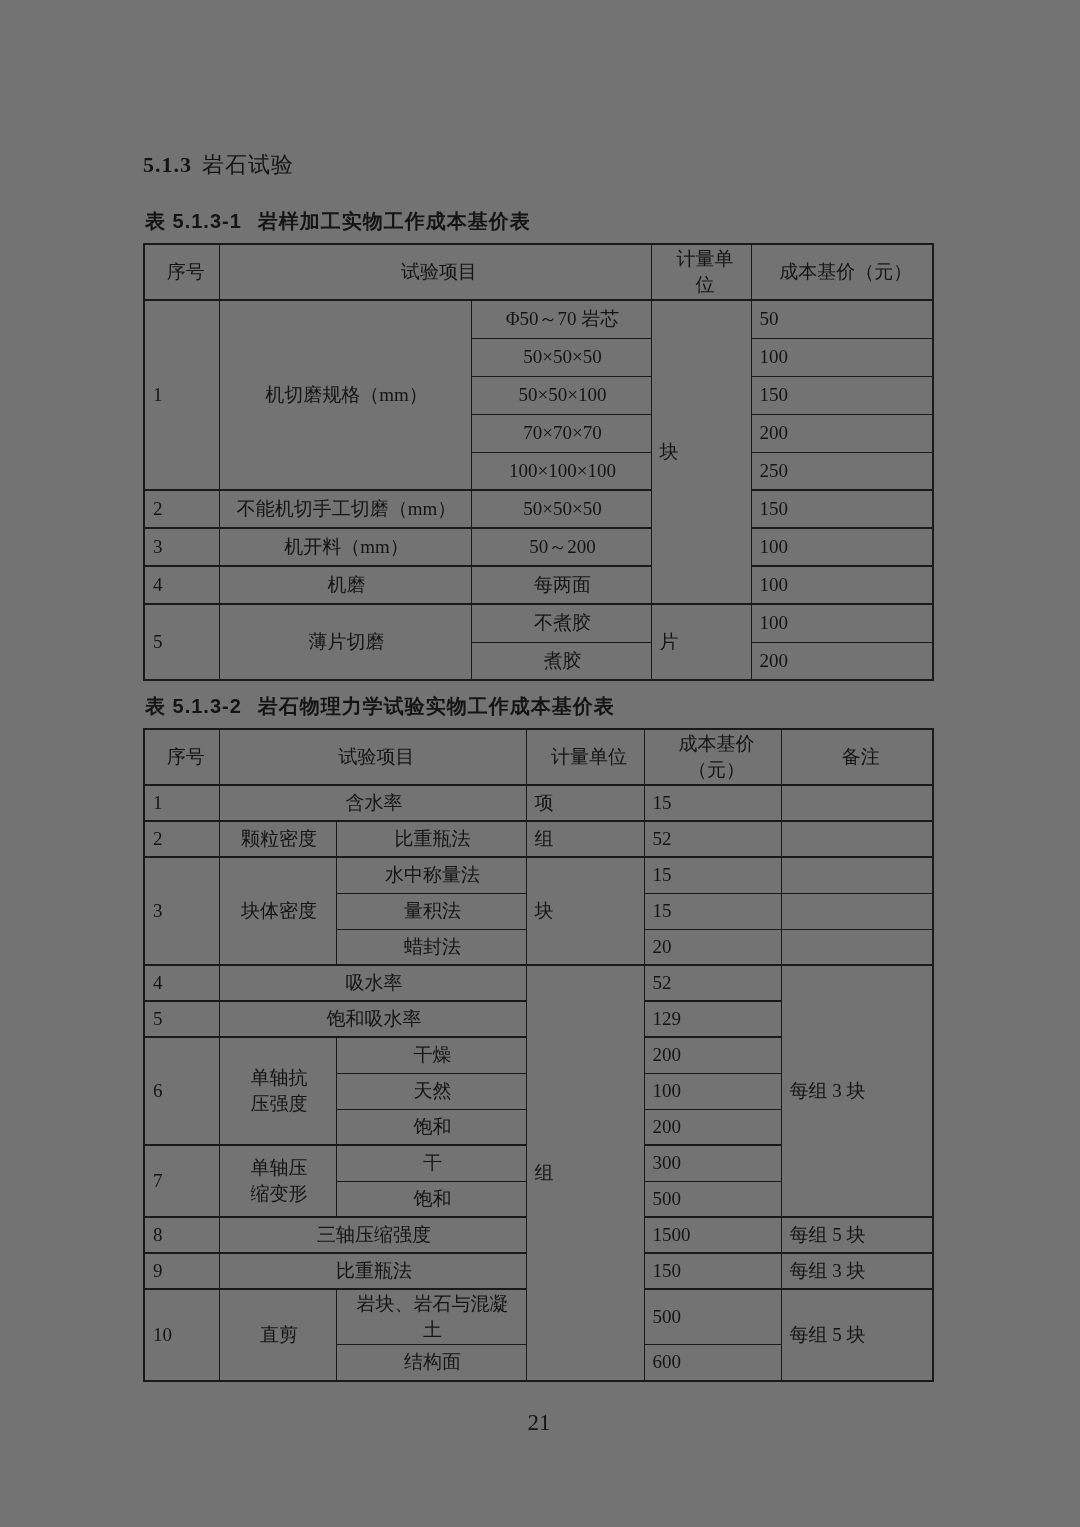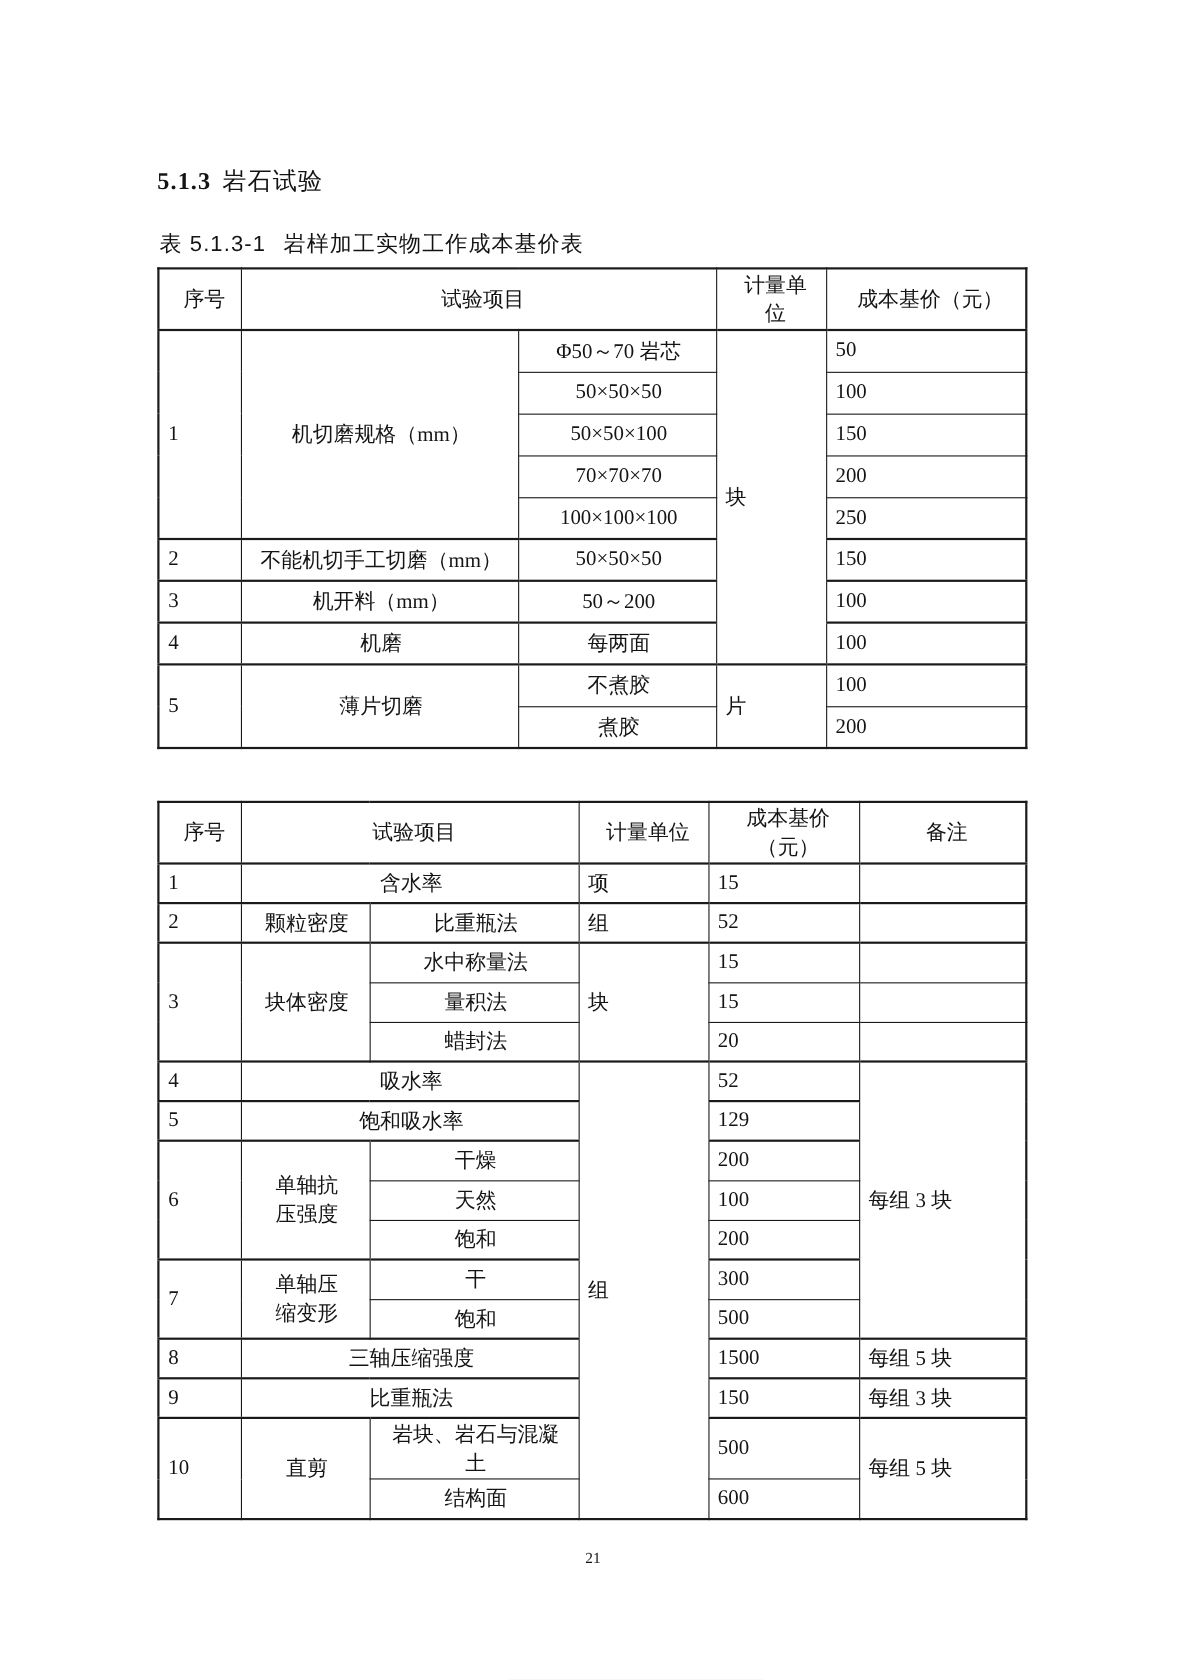--- a/index.html
+++ b/index.html
@@ -1,27 +1,27 @@
 <!DOCTYPE html>
 <html><head>
 <meta charset="utf-8">
 <style>
   html,body{margin:0;padding:0;background:#e9e9e9;}
   .page{
     position:relative;width:1080px;height:1527px;margin:0 auto;
-    background:#ffffff;color:#141414;
+    background:#737373;color:#141414;
     font-family:"Liberation Serif","DejaVu Serif",serif;
   }
   .section-heading{
     position:absolute;left:143px;top:150px;font-size:22px;letter-spacing:1px;
   }
   .section-heading .num{font-weight:bold;font-family:"Liberation Serif",serif;}
   .section-heading .txt{margin-left:10px;}
   .tbl-caption{
-    position:absolute;left:145px;font-size:20px;font-weight:normal;
+    position:absolute;left:145px;font-size:20px;font-weight:bold;
     font-family:"Liberation Sans","DejaVu Sans",sans-serif;letter-spacing:1px;
   }
   .cap1{top:208px;}
   .cap2{top:693px;}
   .tbl-caption .cap-title{margin-left:16px;}
   table{
     position:absolute;left:143px;border-collapse:collapse;table-layout:fixed;
     border:2px solid #1a1a1a;
   }
   .t1{top:243px;width:789px;}
@@ -32,21 +32,21 @@
   }
   .t1 tr{height:38px;}
   .t2 tr{height:36px;}
   tr.hd{height:44px !important;}
   tr.hd th{border-bottom:2px solid #1a1a1a;text-align:center;padding-left:16px;}
   tr.gb td{border-top:2px solid #1a1a1a;}
   td.c{text-align:left;}
   td.l{text-align:center;padding-left:11px;white-space:pre-line;}
   .page-number{
     position:absolute;top:1410px;left:0;width:1078px;text-align:center;
-    font-size:14px;
+    font-size:23px;
   }
 </style>
 </head>
 <body>
 
 <div class="page">
 
   <div class="section-heading">
     <span class="num">5.1.3</span><span class="txt">岩石试验</span>
   </div>
@@ -118,20 +118,23 @@
       <td class="c" rowspan="2">片</td>
       <td class="c">100</td>
     </tr>
     <tr>
       <td class="l">煮胶</td>
       <td class="c">200</td>
     </tr>
   </tbody>
     </table>
 
+  <div class="tbl-caption cap2">
+    <span>表 5.1.3-2</span><span class="cap-title">岩石物理力学试验实物工作成本基价表</span>
+  </div>
 
   <table class="t2">
     <colgroup>
       <col style="width:75px">
         <col style="width:117px">
         <col style="width:190px">
         <col style="width:118px">
         <col style="width:137px">
         <col style="width:152px">
     </colgroup>

